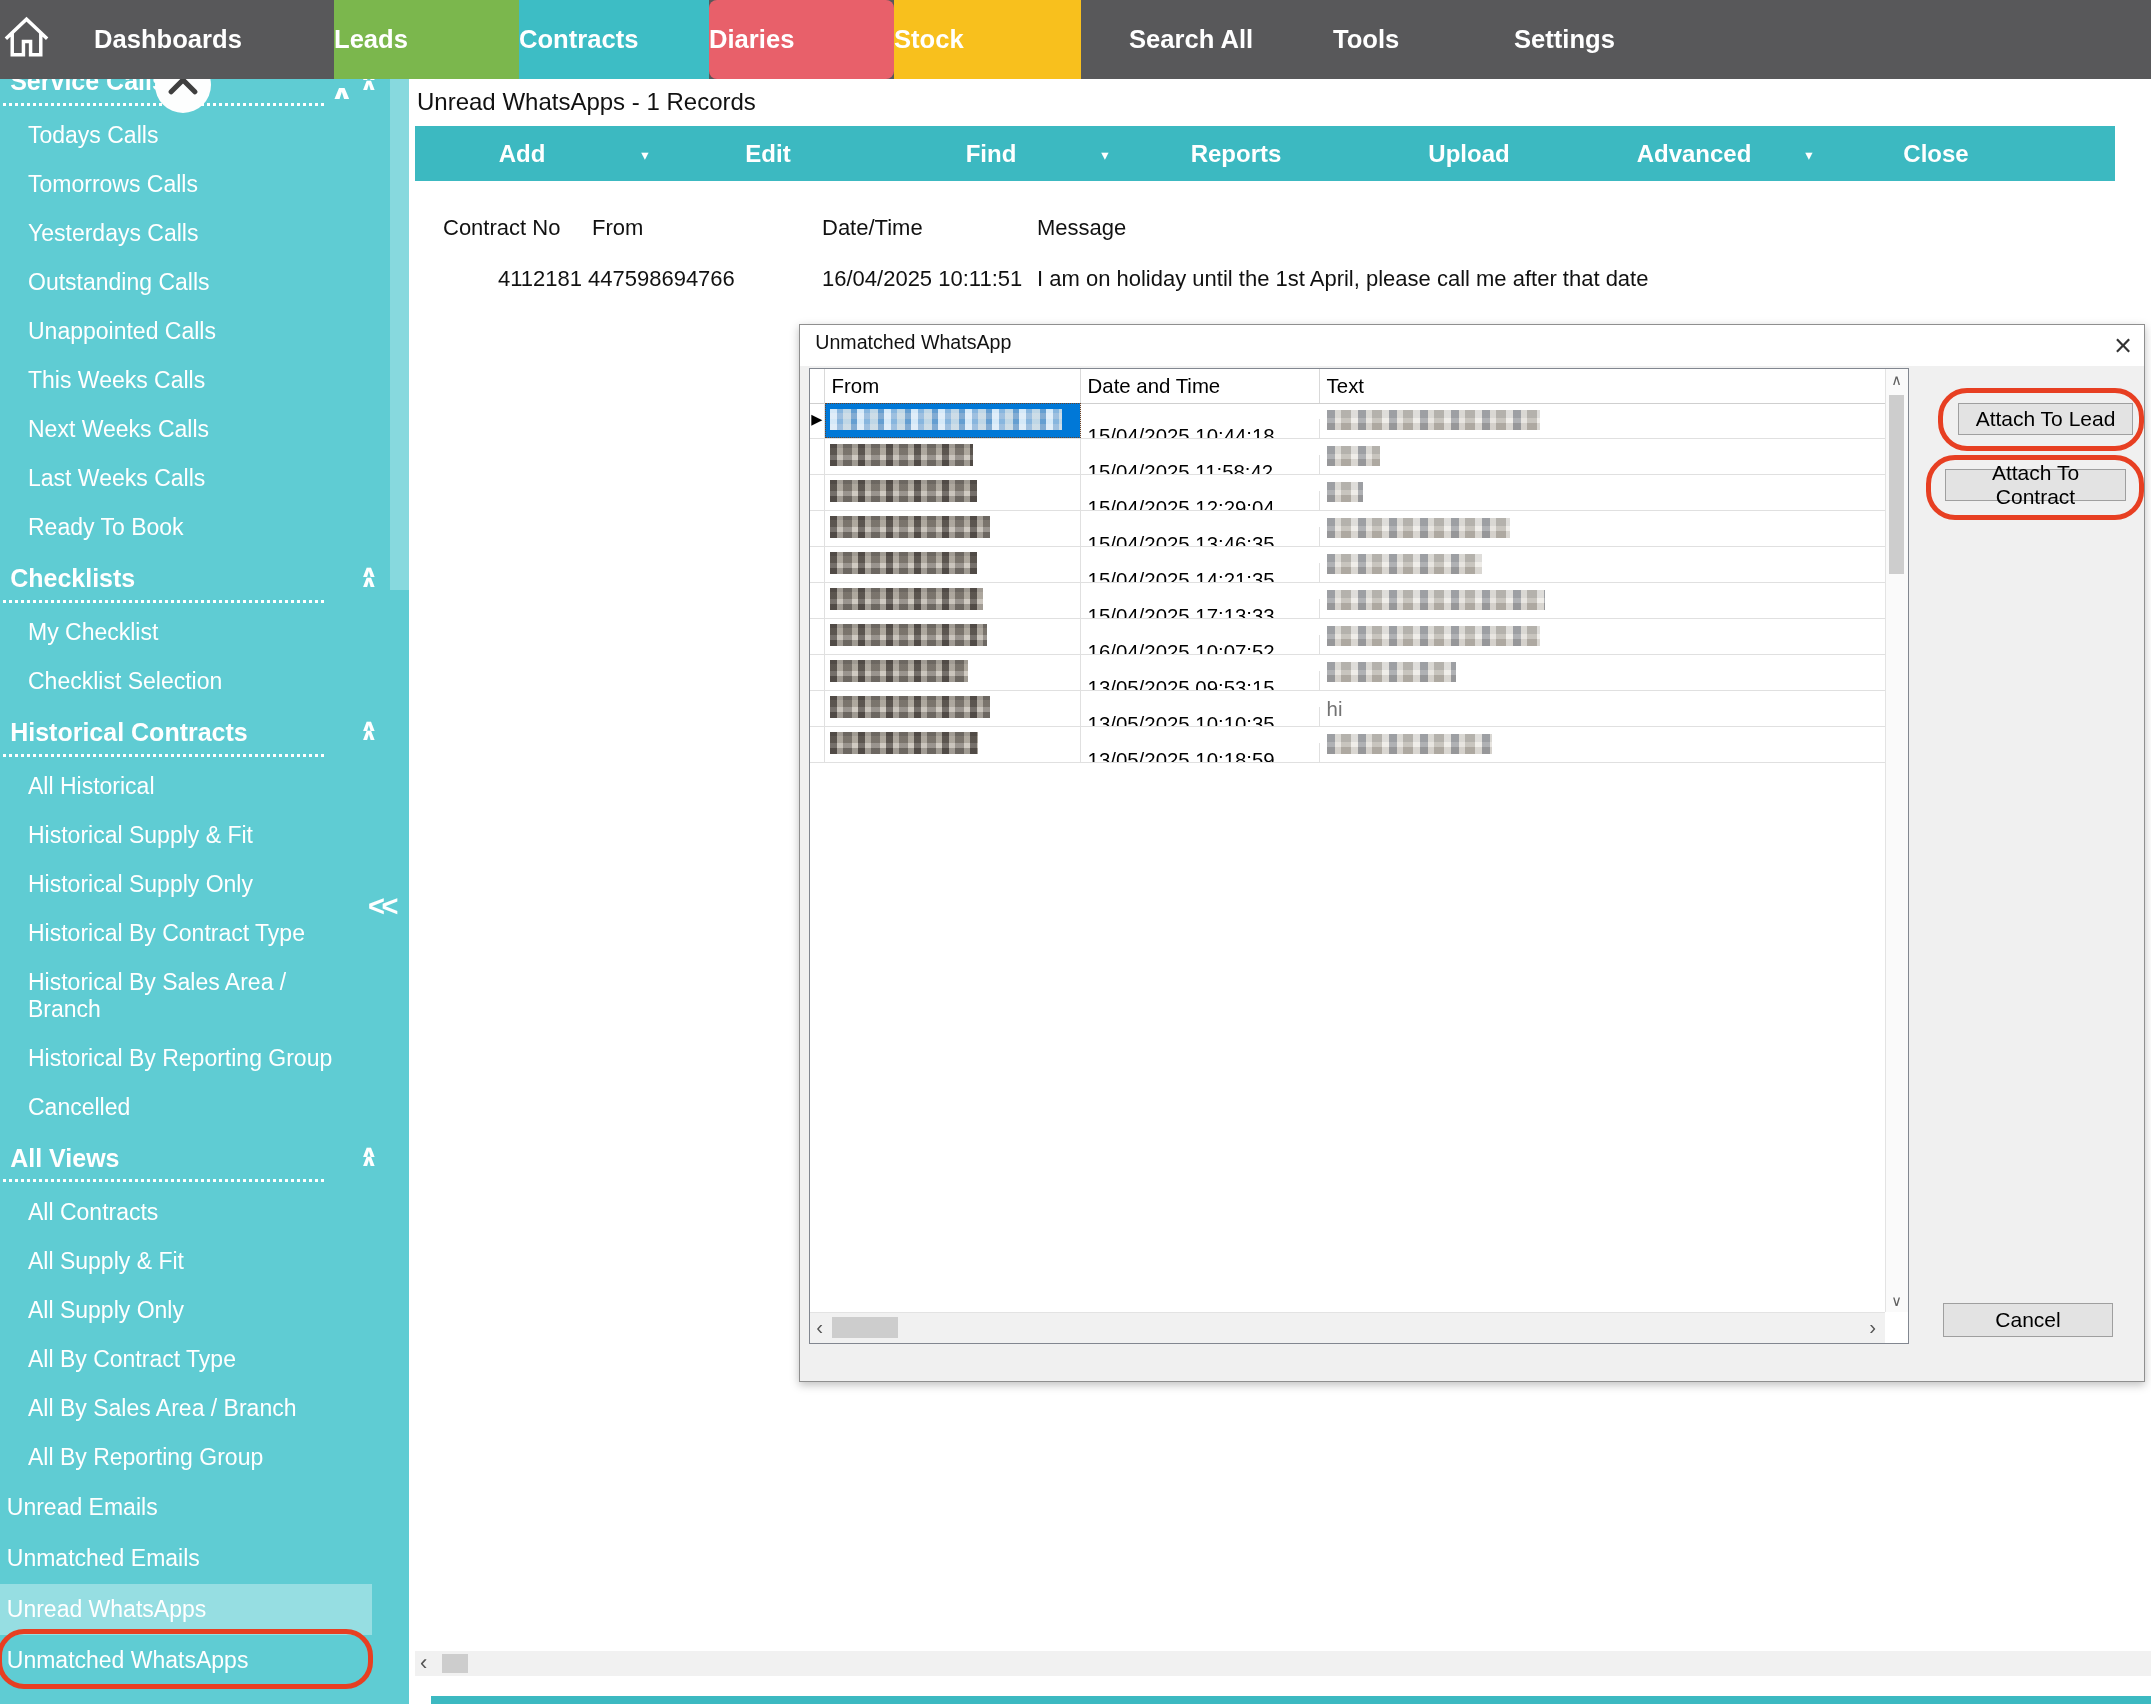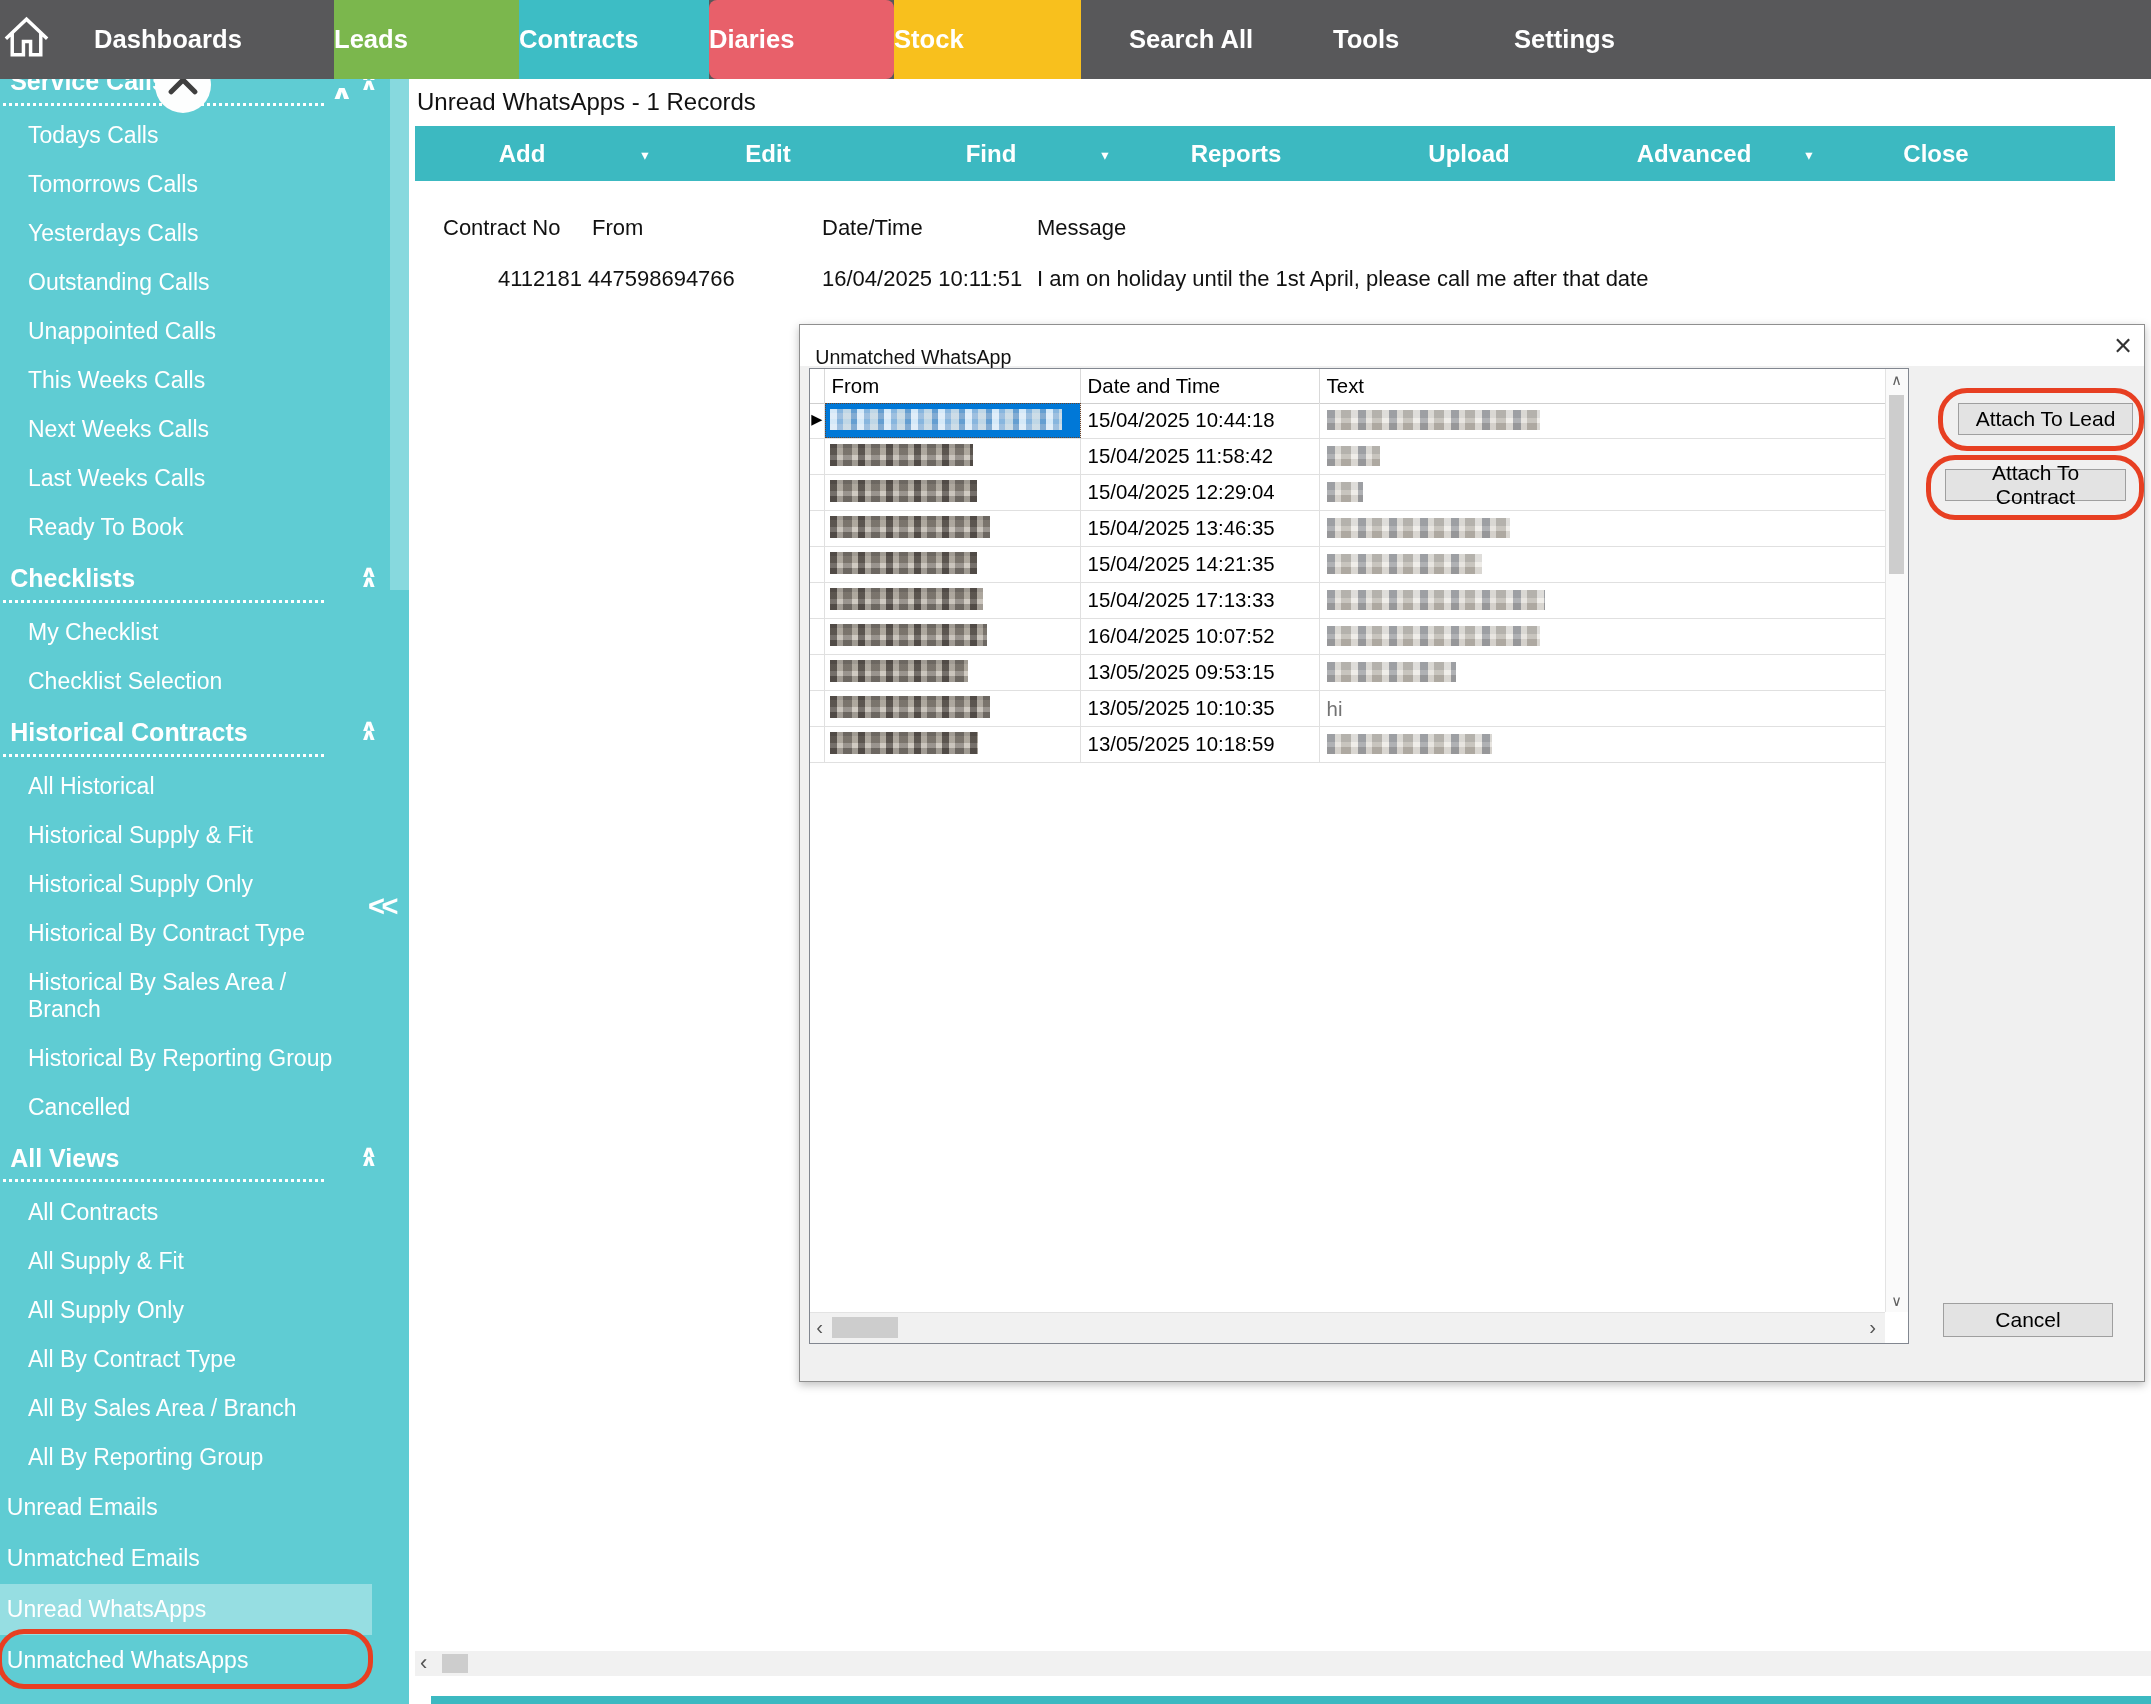--- a/index.html
+++ b/index.html
@@ -48,33 +48,33 @@
   
   #main-hscroll{left:415px;top:1651px;width:1737px;height:25px;background:#f1f1f1;}
   #main-hscroll .arr{position:absolute;left:5.1px;top:0;height:25px;line-height:23px;color:#555;font-size:22px;}
   #main-hthumb{position:absolute;left:27px;top:2.6px;width:25.6px;height:19.6px;background:#cdcdcd;}
   #bottom-strip{left:431px;top:1696px;width:1721px;height:8.5px;background:var(--toolbar-teal,#3cb9c1);}
 
   
   #dialog{left:799px;top:324px;width:1344px;height:1056px;background:#f0f0f0;
     border:0.9px solid #8f8f8f;box-shadow:0 2.6px 8.5px rgba(0,0,0,0.25);z-index:10;}
   #dlg-titlebar{position:absolute;left:0;top:0;right:0;height:41px;background:#ffffff;}
-  #dlg-title{position:absolute;left:15.3px;top:21px;font-size:19.6px;color:#111;}
+  #dlg-title{position:absolute;left:15.3px;top:6px;font-size:19.6px;color:#111;}
   #dlg-close{position:absolute;right:12px;top:1.7px;font-size:31px;color:#333;font-weight:400;cursor:pointer;line-height:37px;}
   #dlg-table{position:absolute;left:8.5px;top:43px;width:1098px;height:974px;background:#fff;border:0.9px solid #828790;}
   #dlg-header{position:absolute;left:0;top:0;right:23px;height:34px;display:grid;
     grid-template-columns:15.3px 256px 239px 1fr;border-bottom:0.9px solid #cfcfcf;}
   #dlg-header .hcell{font-size:20.4px;color:#000;line-height:34px;padding-left:6.8px;border-right:0.9px solid #d9d9d9;overflow:hidden;}
   #dlg-rows{position:absolute;left:0;top:34px;right:23px;}
   .drow{display:grid;grid-template-columns:15.3px 256px 239px 1fr;height:35px;border-bottom:0.9px solid #e0e0e0;}
   .drow > div{border-right:0.9px solid #e0e0e0;overflow:hidden;white-space:nowrap;}
   .c-sel{position:relative;}
   .row-marker{position:absolute;left:1.7px;top:7.7px;font-size:14.5px;color:#000;}
   .c-from{padding:5.1px 3.4px 0 5.1px;}
-  .c-date{font-size:20.4px;color:#000;line-height:34px;padding-left:6.8px;}
+  .c-date{font-size:20.4px;color:#000;line-height:34px;padding-left:6.8px;margin-top:16px;}
   .c-text{padding:6.8px 3.4px 0 6.8px;font-size:20.4px;color:#737373;line-height:22px;}
   .drow.sel .c-from{background:var(--selection-blue,#0078d7);outline:1.7px dotted #6b4226;outline-offset:-1.7px;padding-top:6px;}
 
   
   .mosaic{display:inline-block;height:22px;vertical-align:top;}
   .px-dark{background:
     repeating-linear-gradient(90deg,rgba(58,52,48,.55) 0 6.8px,rgba(214,208,198,.5) 6.8px 12.8px,rgba(110,104,98,.45) 12.8px 22px,rgba(232,226,214,.42) 22px 28px),
     repeating-linear-gradient(0deg,rgba(30,28,30,.38) 0 6px,rgba(255,255,255,.35) 6px 11px,rgba(80,76,70,.3) 11px 18px),
     #9b948a;}
   .px-lightblue{height:21px;background:

